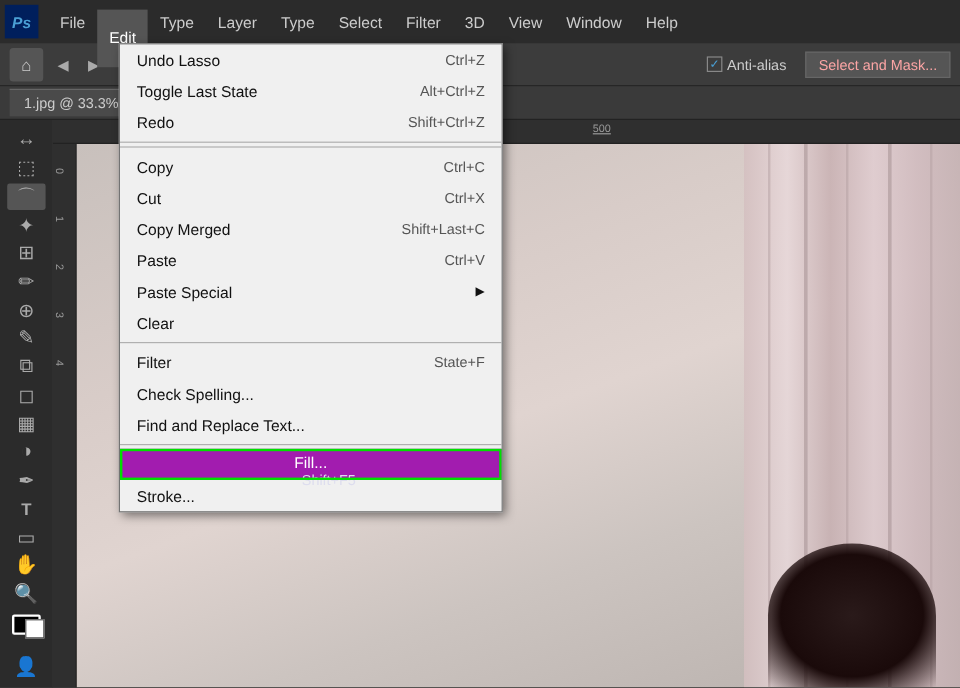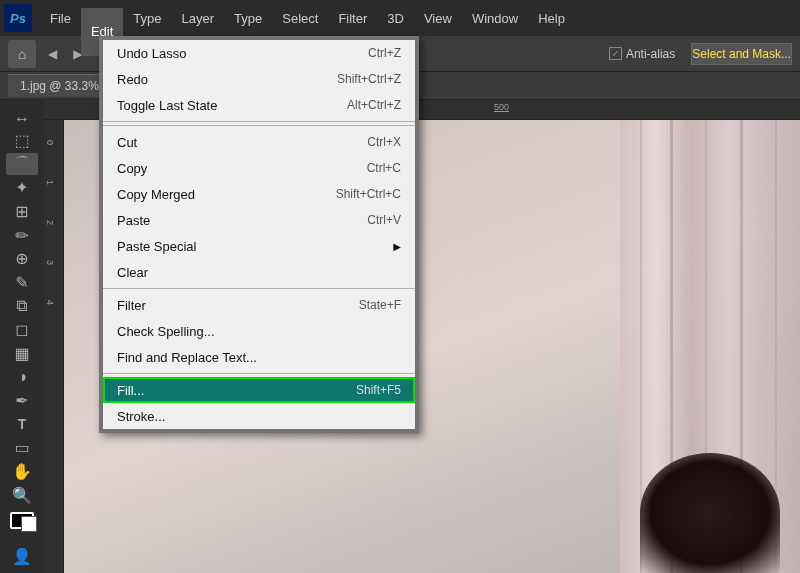--- a/index.html
+++ b/index.html
@@ -98,23 +98,23 @@
       justify-content: center;
     }
     .checkbox-box.checked::after {
       content: '✓';
       font-size: 10px;
       color: #4a9fd4;
     }
     .select-and-mask-btn {
       background: #555;
       border: 1px solid #666;
-      color: #fde047;
+      color: #fca5a5;
       font-size: 12px;
-      padding: 3px 0;
+      padding: 3px 10px;
       cursor: pointer;
       margin-left: 8px;
     }
 
     
     .title-bar {
       background: #3a3a3a;
       height: 28px;
       display: flex;
       align-items: center;
@@ -224,21 +224,21 @@
       background: radial-gradient(ellipse at center, #2a1a1a 0%, #1a0a0a 60%, transparent 100%);
       border-radius: 50% 50% 0 0;
     }
 
     
     .dropdown-menu {
       position: absolute;
       left: 99px;
       top: 36px;
       background: #f0f0f0;
-      border: 4px solid #737373;
+      border: 1px solid #737373;
       min-width: 320px;
       z-index: 200;
       box-shadow: 3px 3px 8px rgba(0,0,0,0.5);
     }
 
     .menu-section-divider {
       height: 1px;
       background: #b0b0b0;
       margin: 3px 0;
     }
@@ -252,24 +252,25 @@
       color: #111;
       cursor: pointer;
       white-space: nowrap;
       height: 26px;
     }
     .dropdown-item.disabled {
       color: #999;
       cursor: default;
     }
     .dropdown-item.highlighted {
-      background: #0f766e;
+      background: #a21caf;
       color: #fff;
       outline: 2px solid #00e000;
       outline-offset: -2px;
+      flex-direction: column;
     }
 
     .shortcut {
       color: #555;
       font-size: 12px;
       margin-left: 30px;
     }
     .dropdown-item.highlighted .shortcut {
       color: #dde;
     }
@@ -380,44 +381,44 @@
   </div>
 </div>
 
 <div class="dropdown-menu">
 
   <div class="dropdown-item">
     <span>Undo Lasso</span>
     <span class="shortcut">Ctrl+Z</span>
   </div>
   <div class="dropdown-item">
+    <span>Toggle Last State</span>
+    <span class="shortcut">Alt+Ctrl+Z</span>
+  </div>
+  <div class="dropdown-item">
     <span>Redo</span>
     <span class="shortcut">Shift+Ctrl+Z</span>
   </div>
-  <div class="dropdown-item">
-    <span>Toggle Last State</span>
-    <span class="shortcut">Alt+Ctrl+Z</span>
-  </div>
 
   <div class="menu-section-divider"></div>
 
 
   <div class="menu-section-divider"></div>
 
+  <div class="dropdown-item">
+    <span>Copy</span>
+    <span class="shortcut">Ctrl+C</span>
+  </div>
   <div class="dropdown-item">
     <span>Cut</span>
     <span class="shortcut">Ctrl+X</span>
   </div>
   <div class="dropdown-item">
-    <span>Copy</span>
-    <span class="shortcut">Ctrl+C</span>
-  </div>
-  <div class="dropdown-item">
     <span>Copy Merged</span>
-    <span class="shortcut">Shift+Ctrl+C</span>
+    <span class="shortcut">Shift+Last+C</span>
   </div>
   <div class="dropdown-item">
     <span>Paste</span>
     <span class="shortcut">Ctrl+V</span>
   </div>
   <div class="dropdown-item has-submenu">
     <span>Paste Special</span>
     <span class="shortcut"></span>
   </div>
   <div class="dropdown-item">

